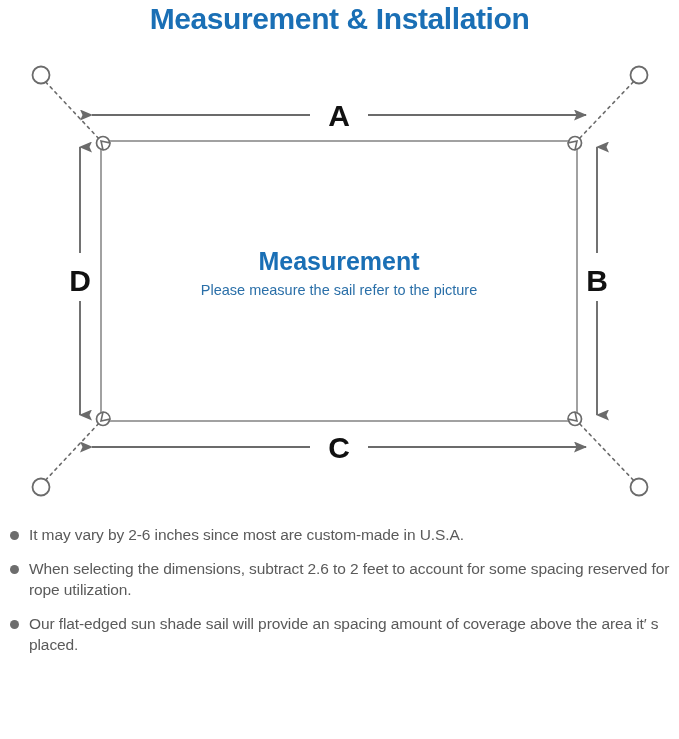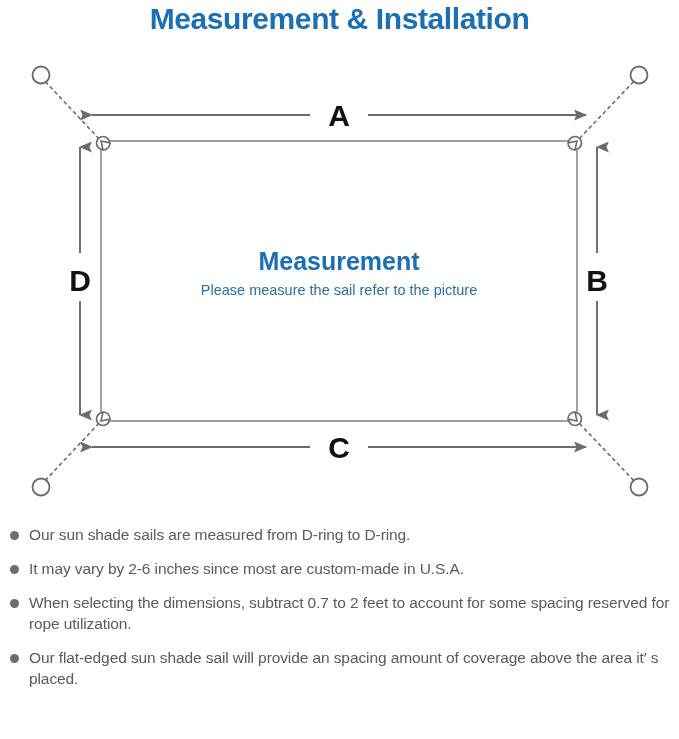--- a/index.html
+++ b/index.html
@@ -154,33 +154,29 @@
       </g>
       <text x="597" y="243" text-anchor="middle" font-family="Liberation Sans, sans-serif" font-size="30" font-weight="bold" fill="#111111">B</text>
 
       <text x="339" y="222" text-anchor="middle" font-family="Liberation Sans, sans-serif" font-size="25" font-weight="bold" fill="#1a6fb5">Measurement</text>
       <text x="339" y="247" text-anchor="middle" font-family="Liberation Sans, sans-serif" font-size="14.5" fill="#2a6fa8">Please measure the sail refer to the picture</text>
     </svg>
   </div>
 
   <div class="bullets">
 
-    <div class="bullet-row">
-      <span class="bullet-dot"></span>
-      <span class="bullet-text">Our sun shade sails are measured from D-ring to D-ring.</span>
-    </div>
 
     <div class="bullet-row">
       <span class="bullet-dot"></span>
       <span class="bullet-text">It may vary by 2-6 inches since most are custom-made in U.S.A.</span>
     </div>
 
     <div class="bullet-row">
       <span class="bullet-dot"></span>
-      <span class="bullet-text">When selecting the dimensions, subtract 0.7 to 2 feet to account for some spacing reserved for rope utilization.</span>
+      <span class="bullet-text">When selecting the dimensions, subtract 2.6 to 2 feet to account for some spacing reserved for rope utilization.</span>
     </div>
 
 
     <div class="bullet-row">
       <span class="bullet-dot"></span>
       <span class="bullet-text">Our flat-edged sun shade sail will provide an spacing amount of coverage above the area it′ s placed.</span>
     </div>
 
   </div>
 

